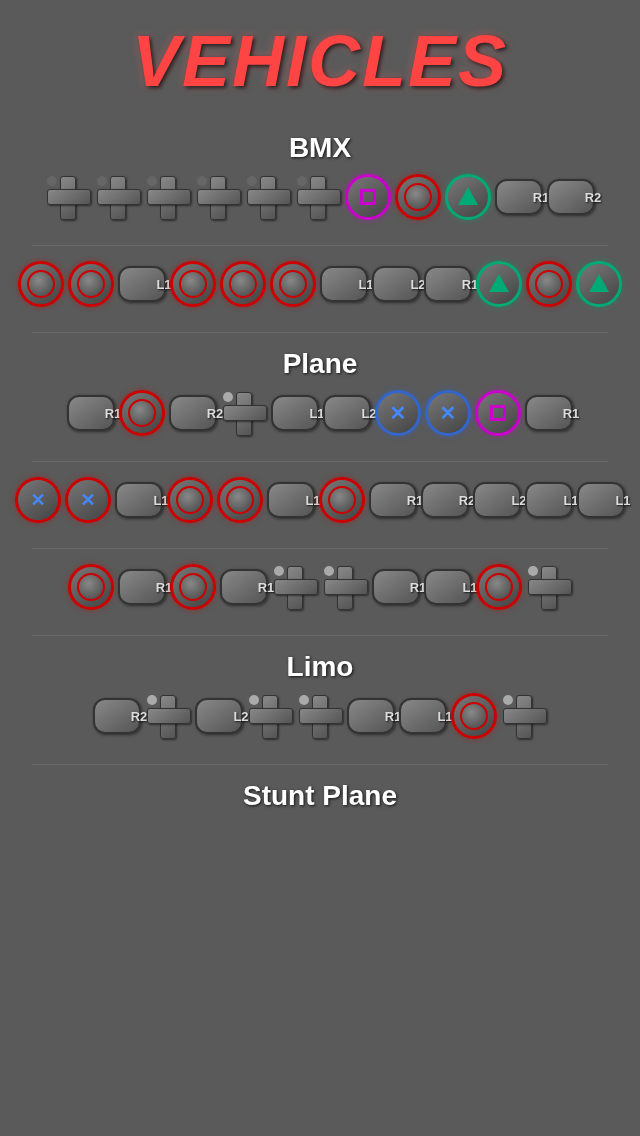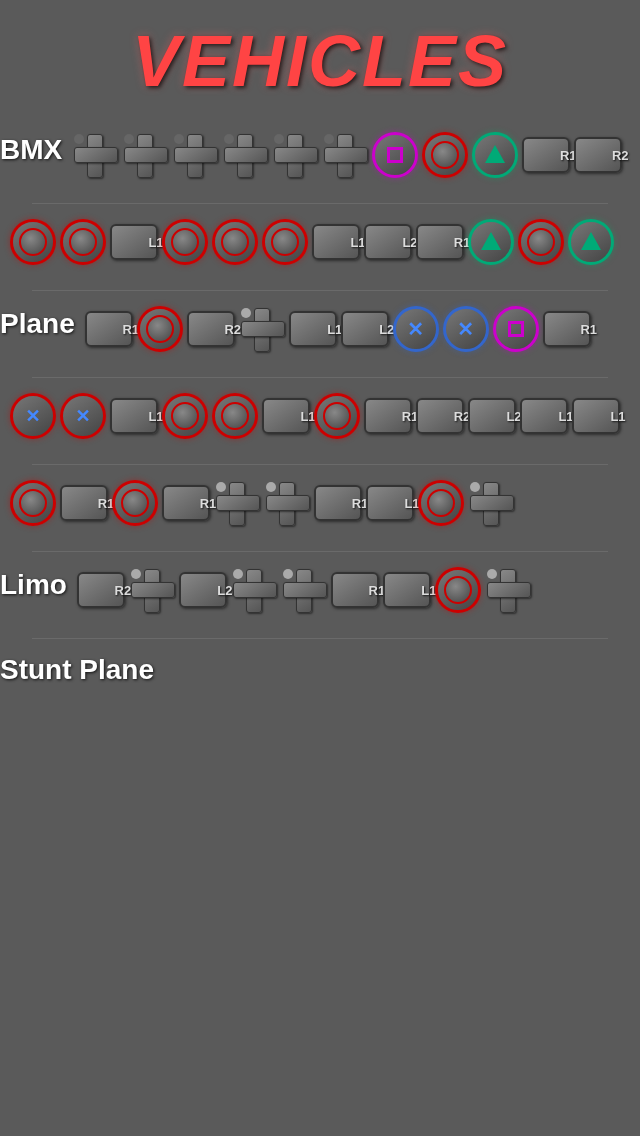--- a/index.html
+++ b/index.html
@@ -21,20 +21,21 @@
       text-shadow: 2px 2px 4px rgba(0,0,0,0.7), 0 0 10px rgba(255,100,100,0.4);
       margin: 20px 0 30px 0;
       font-style: italic;
       letter-spacing: 2px;
       text-transform: uppercase;
     }
 
     .vehicle-section {
       width: 100%;
       display: flex;
+      flex-direction: column;
       align-items: center;
       margin-bottom: 20px;
     }
 
     .vehicle-name {
       font-size: 28px;
       font-weight: bold;
       color: white;
       text-shadow: 1px 1px 3px rgba(0,0,0,0.8);
       margin-bottom: 10px;
@@ -164,21 +165,21 @@
       font-size: 20px;
       font-weight: bold;
       color: #4488ff;
       line-height: 1;
     }
 
     
     .shoulder-btn {
       width: 29px;
       height: 36px;
-      border-radius: 6px;
+      border-radius: 12px;
       background: linear-gradient(145deg, #888, #555);
       border: 2px solid #333;
       display: flex;
       align-items: center;
       justify-content: center;
       box-shadow: 1px 1px 3px rgba(0,0,0,0.5);
       padding-left: 44px;
     }
     .shoulder-label {
       font-size: 13px;

